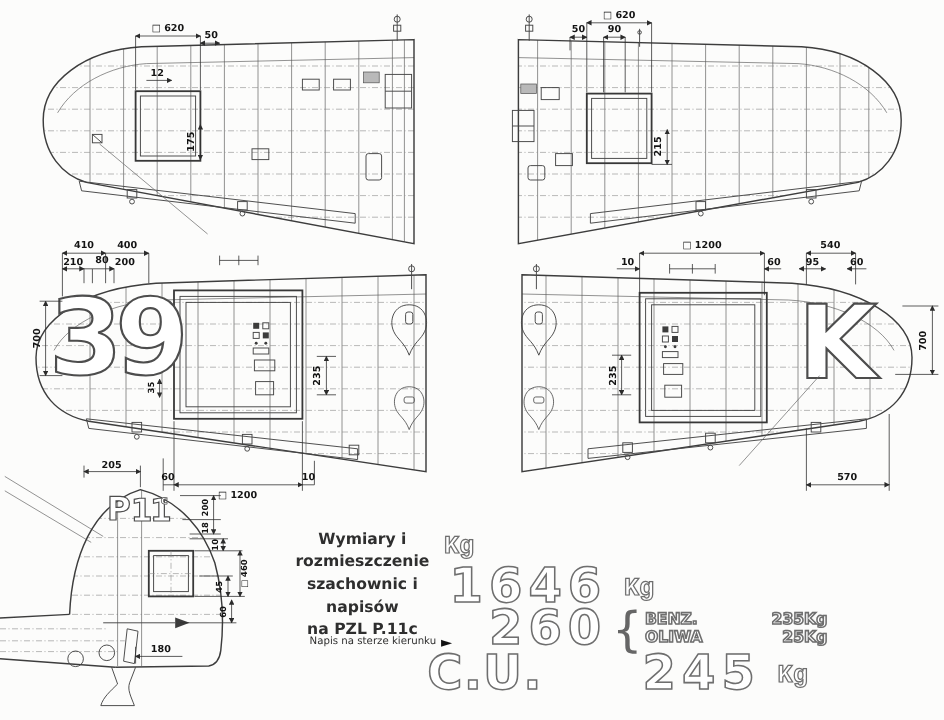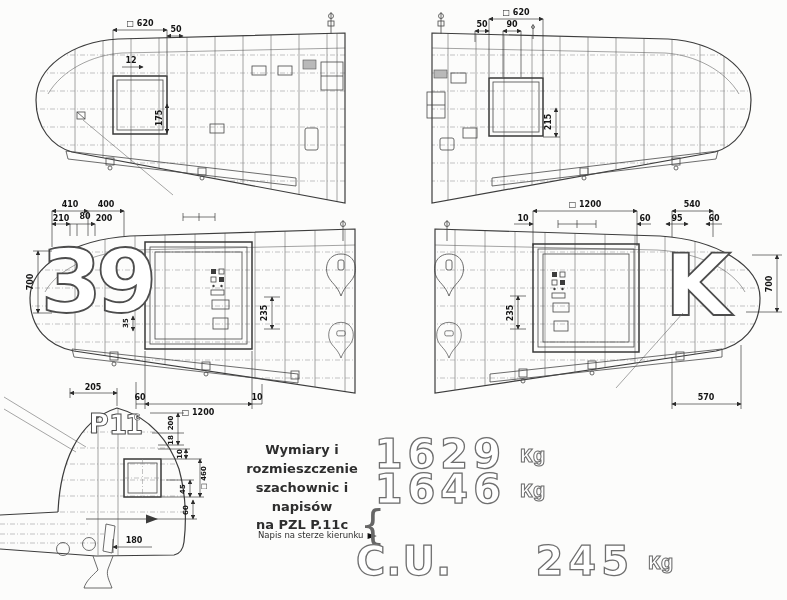--- a/index.html
+++ b/index.html
@@ -424,30 +424,40 @@
   <div>na PZL P.11c</div>
 </div>
 
 <div class="rudder-note">
   <span>Napis na sterze kierunku</span>
   <span class="arrow">►</span>
 </div>
 
 <div class="weights">
   <div class="wrow">
-    <span class="stencil val">1629</span>
     <span class="stencil unit">Kg</span>
   </div>
   <div class="wrow">
     <span class="stencil val">1646</span>
     <span class="stencil unit">Kg</span>
   </div>
   <div class="wrow" style="height:37px;">
+    <span class="stencil val">260</span>
     <div class="detail-block">
       <span class="brace">{</span>
+      <div class="dlines">
+        <div class="dline">
+          <span class="stencil">BENZ.</span>
+          <span class="stencil">235Kg</span>
+        </div>
+        <div class="dline">
+          <span class="stencil">OLIWA</span>
+          <span class="stencil">25Kg</span>
+        </div>
+      </div>
     </div>
   </div>
   <div class="wrow">
     <span class="stencil lbl">C.U.</span>
     <span class="stencil val">245</span>
     <span class="stencil unit">Kg</span>
   </div>
 </div>
 
 </div>

